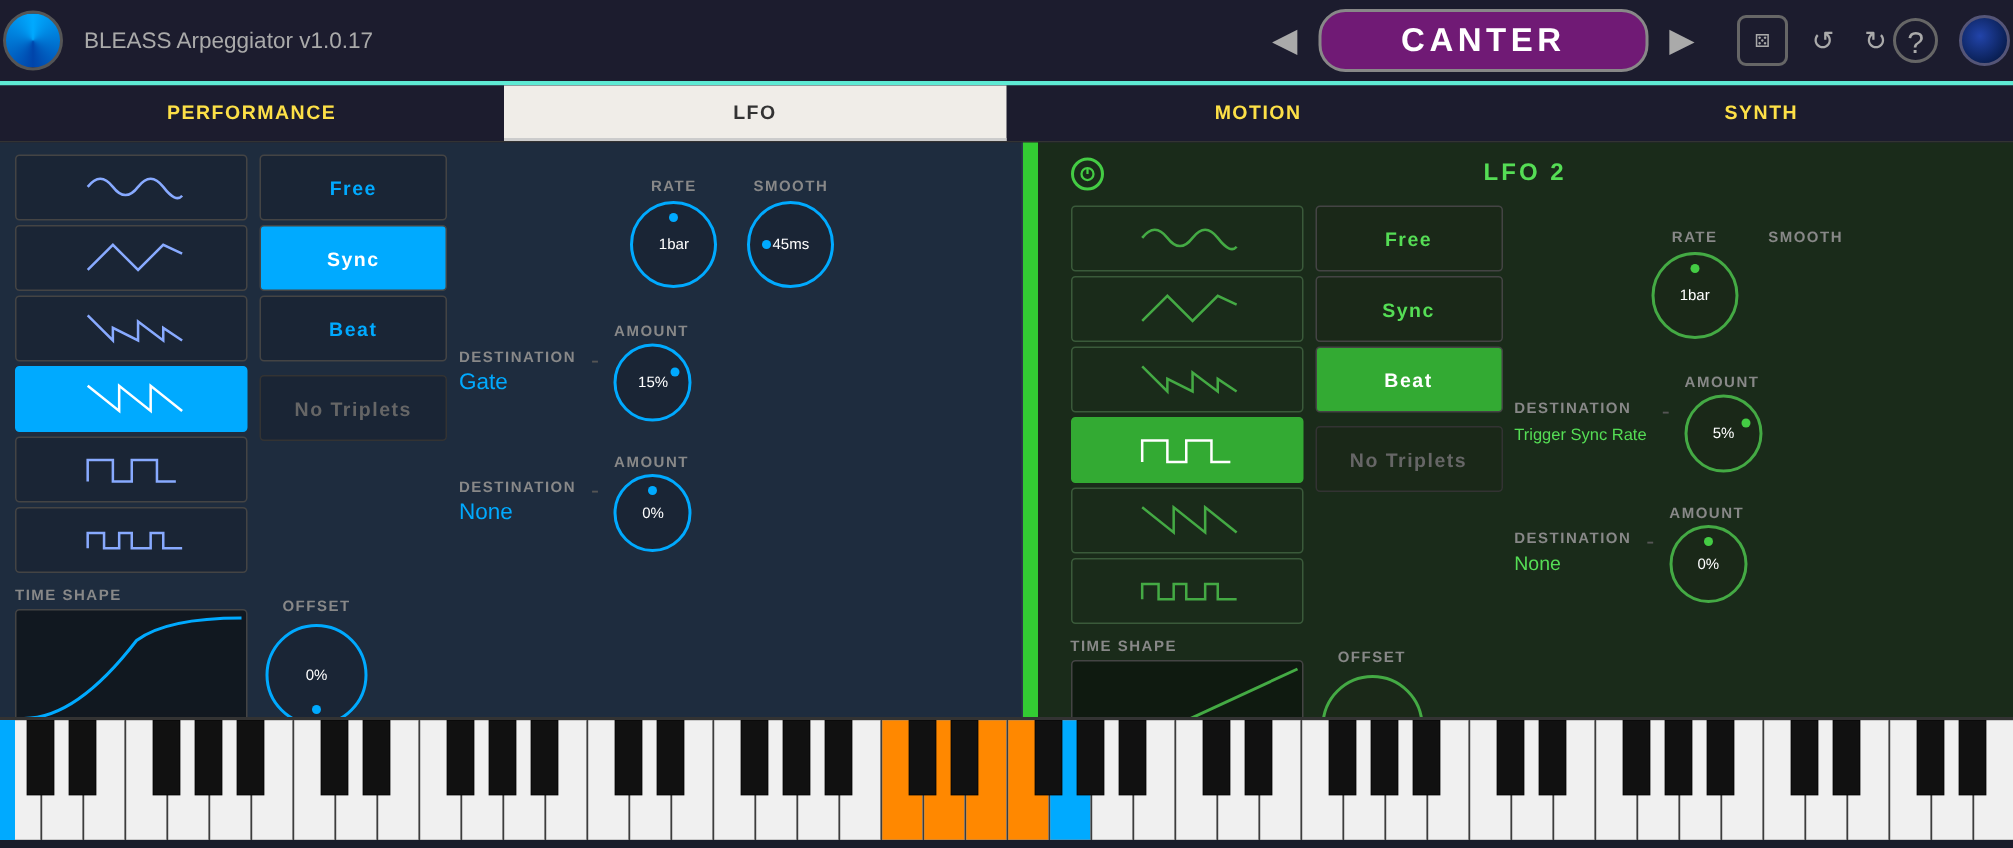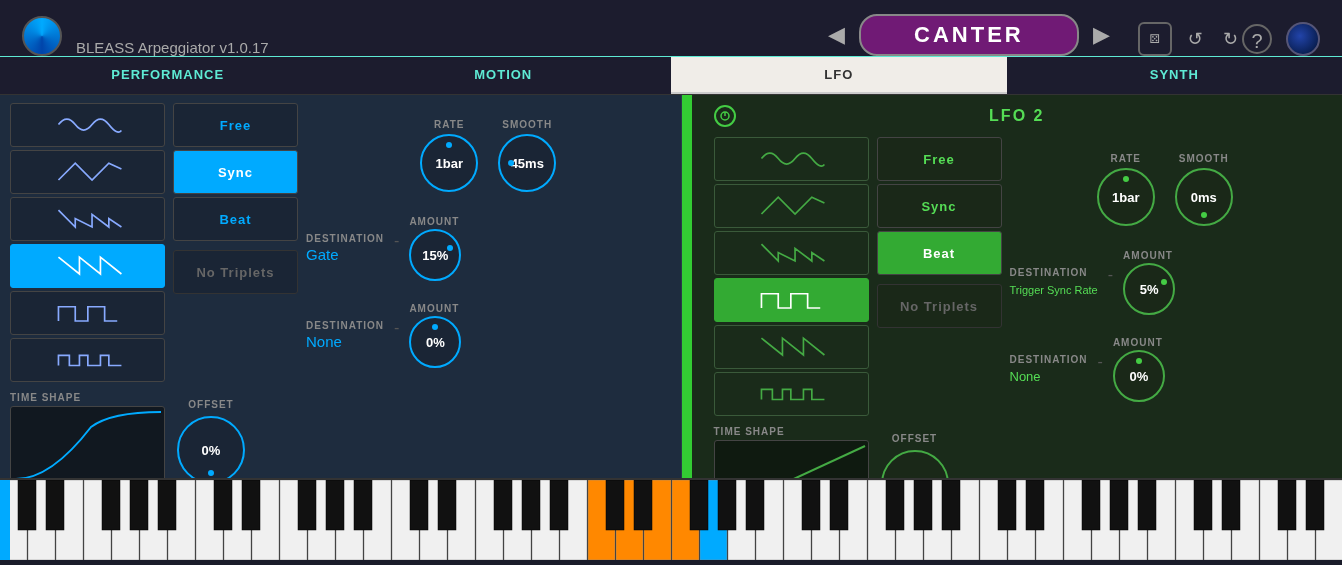--- a/index.html
+++ b/index.html
@@ -7,25 +7,25 @@
       width: 1342px;
       height: 565px;
       background: #1a1a2e;
       font-family: 'Arial', sans-serif;
       overflow: hidden;
     }
 
     
     .header {
       display: flex;
-      align-items: flex-end;
+      align-items: center;
       background: #1c1c2e;
       height: 57px;
-      padding: 0 22px;
-      border-bottom: 1px solid #5eead4;
+      padding: 0 2px;
+      border-bottom: 3px solid #5eead4;
     }
     .header-logo {
       width: 40px; height: 40px;
       border-radius: 50%;
       background: conic-gradient(#00aaff, #0044aa, #00aaff);
       border: 2px solid #555;
       flex-shrink: 0;
     }
     .header-title {
       color: #aaa;
@@ -96,21 +96,21 @@
     
     .nav-tabs {
       display: flex;
       background: #1c1c2e;
       border-bottom: 1px solid #333;
     }
     .nav-tab {
       flex: 1;
       text-align: center;
       padding: 10px 0;
-      color: #5eead4;
+      color: #fde047;
       font-size: 13px;
       font-weight: bold;
       letter-spacing: 1px;
       cursor: pointer;
       border-bottom: 2px solid transparent;
     }
     .nav-tab.active {
       background: #f0ede8;
       color: #333;
       border-bottom: 2px solid #ccc;
@@ -165,23 +165,23 @@
       border: 2px solid;
       display: flex;
       align-items: center;
       justify-content: center;
       position: relative;
       cursor: pointer;
     }
     .knob.blue { border-color: #0af; background: #1a2535; }
     .knob.green { border-color: #4a4; background: #1a2818; }
     .knob-value {
-      font-size: 13px;
+      font-size: 10px;
       color: #fff;
-      font-weight: bold;
+      font-weight: normal;
     }
     .knob-dot-blue {
       width: 6px; height: 6px;
       background: #0af;
       border-radius: 50%;
       position: absolute;
       top: 6px; left: 50%;
       transform: translateX(-50%);
     }
     .dest-value-blue { font-size: 15px; color: #0af; }
@@ -277,22 +277,22 @@
     </div>
 
     <div class="header-right-icons">
       <button class="header-icon-btn" style="font-size:20px; border:2px solid #666; border-radius:50%; width:30px;height:30px;">?</button>
       <div class="globe-icon"></div>
     </div>
   </div>
 
   <div class="nav-tabs">
     <div class="nav-tab">PERFORMANCE</div>
+    <div class="nav-tab active">LFO</div>
     <div class="nav-tab">MOTION</div>
-    <div class="nav-tab active">LFO</div>
     <div class="nav-tab">SYNTH</div>
   </div>
 
   <div style="display:flex; flex:1; height:383px;">
 
     <div style="flex:1; background:#1e2c3e; padding:8px 10px; border-right:1px solid #2a3a4a;">
 
 
       <div style="display:flex; gap:8px;">
 
@@ -478,24 +478,20 @@
             <div style="display:flex; gap:20px; justify-content:center;">
               <div style="display:flex;flex-direction:column;align-items:center;gap:2px;">
                 <span class="knob-top-label">RATE</span>
                 <div class="knob green">
                   <div style="position:absolute;top:6px;left:50%;transform:translateX(-50%);width:6px;height:6px;background:#4c4;border-radius:50%;"></div>
                   <span class="knob-value">1bar</span>
                 </div>
               </div>
               <div style="display:flex;flex-direction:column;align-items:center;gap:2px;">
                 <span class="knob-top-label">SMOOTH</span>
-                <div class="knob green">
-                  <div style="position:absolute;bottom:6px;left:50%;transform:translateX(-50%);width:6px;height:6px;background:#4c4;border-radius:50%;"></div>
-                  <span class="knob-value">0ms</span>
-                </div>
               </div>
             </div>
 
             <div style="display:flex; gap:10px; align-items:center; margin-top:2px;">
               <div>
                 <div class="knob-top-label">DESTINATION</div>
                 <span class="dest-value-green" style="font-size:11px;">Trigger Sync Rate</span>
               </div>
               <span class="dest-dash">-</span>
               <div>

